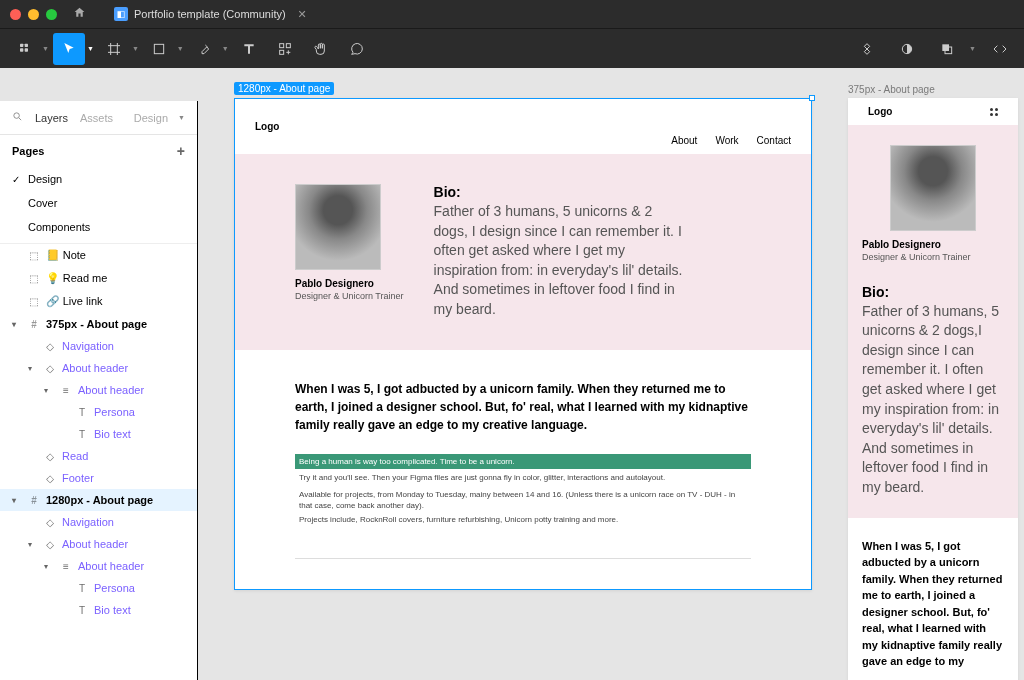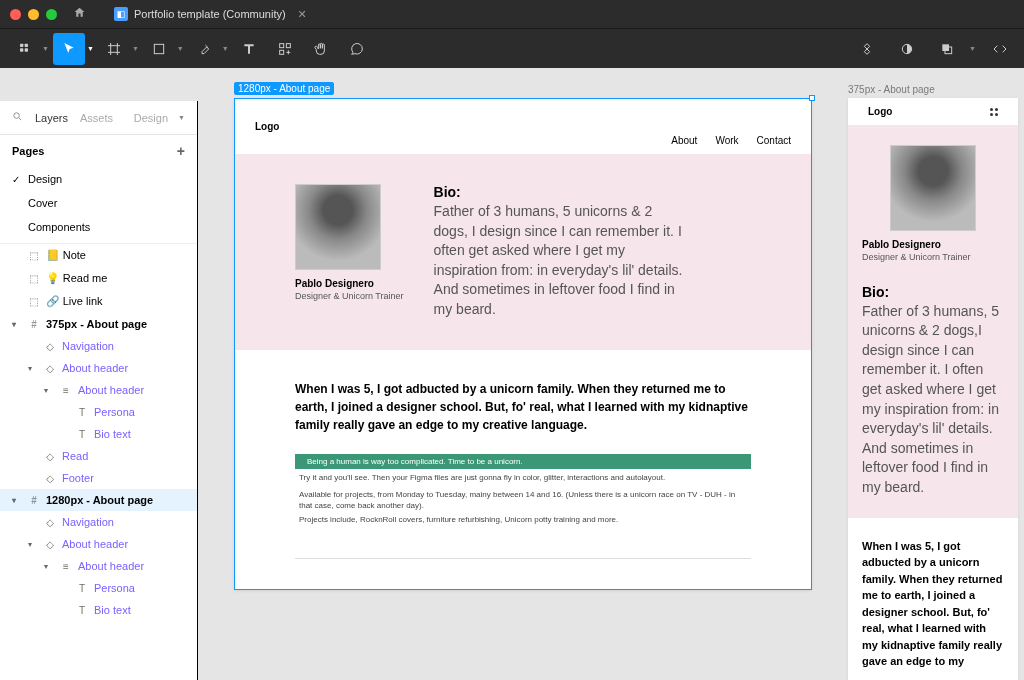--- a/index.html
+++ b/index.html
@@ -56,21 +56,21 @@
 .pink-band { background: #f6e6eb; padding: 30px 60px; display: flex; gap: 30px; }
 .pink-band.sm { padding: 20px 14px; display: block; }
 .avatar { width: 86px; height: 86px; background: #d0d0d0 radial-gradient(circle at 50% 30%, #555 20%, #888 40%, #bbb 70%); border: 1px solid #ccc; }
 .name { font-weight: 700; font-size: 10px; margin-top: 8px; }
 .role { font-size: 9px; color: #555; margin-top: 2px; line-height: 1.3; }
 .bio-label { font-weight: 700; font-size: 14px; }
 .bio-text { font-size: 14px; color: #555; line-height: 1.4; margin-top: 2px; max-width: 250px; }
 .content { padding: 30px 60px; }
 .content.sm { padding: 20px 14px; }
 .story { font-size: 12px; font-weight: 600; line-height: 1.5; margin-bottom: 20px; }
-.green-line { background: #3a9877; color: #fff; font-size: 8px; padding: 3px 12px; }
+.green-line { background: #3a9877; color: #fff; font-size: 8px; padding: 3px 4px; }
 .para { font-size: 8px; color: #444; padding: 3px 4px; line-height: 1.4; }
 .menu-ico { display: flex; flex-direction: column; gap: 2px; margin-left: auto; }
 .menu-ico span { display: block; width: 3px; height: 3px; background: #333; border-radius: 50%; }
 .menu-ico.grid { display: grid; grid-template-columns: 3px 3px; gap: 2px; }
 
 .ab2 .avatar { width: 86px; height: 86px; margin: 0 auto; }
 .ab2 .pink-band { text-align: left; }
 </style>
 </head>
 <body>

